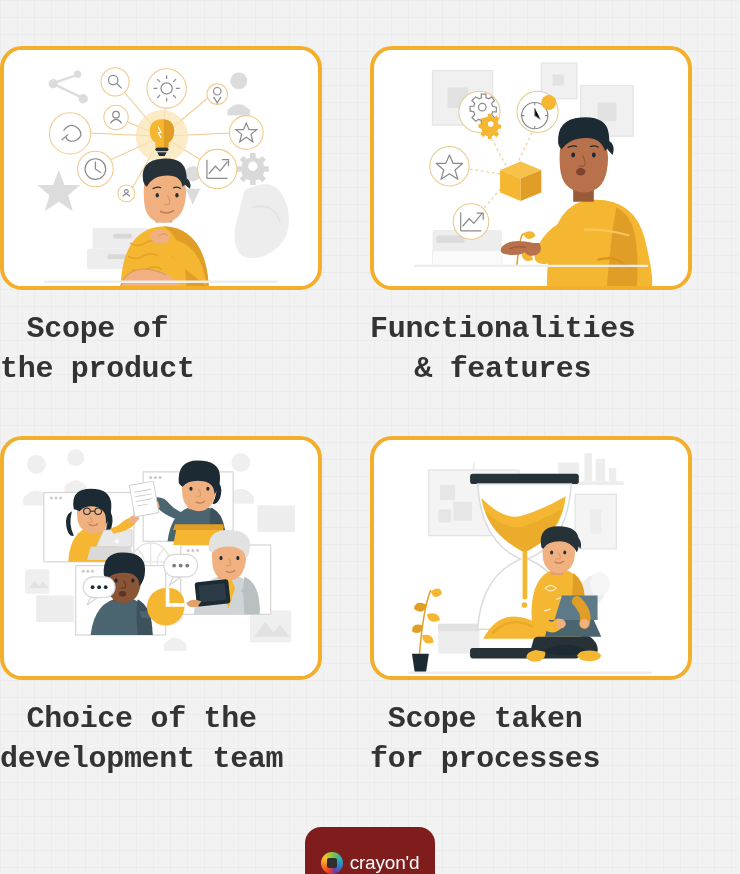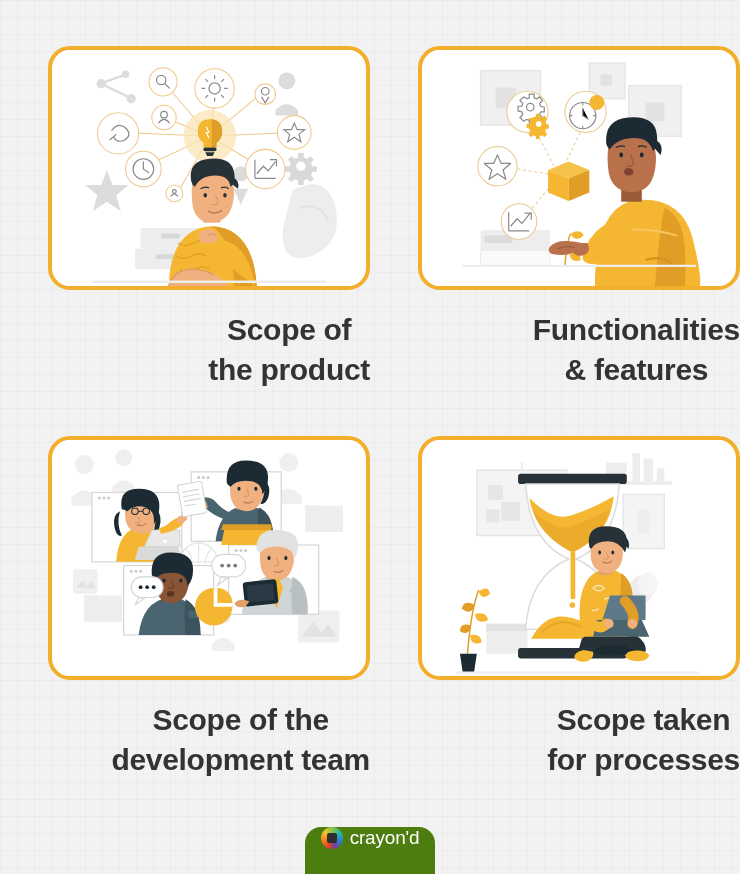--- a/index.html
+++ b/index.html
@@ -10,38 +10,38 @@
       linear-gradient(to right, rgba(0,0,0,0.022) 1px, transparent 1px),
       linear-gradient(to bottom, rgba(0,0,0,0.022) 1px, transparent 1px);
     background-size:17px 17px;
     font-family:"Liberation Sans", sans-serif;
     position:relative;
   }
   .grid-wrap{
     position:absolute;left:0;top:0;width:740px;height:810px;
     display:grid;grid-template-columns:370px 370px;grid-template-rows:390px 390px;
   }
-  .cell{position:relative;display:flex;flex-direction:column;align-items:flex-end;}
+  .cell{position:relative;display:flex;flex-direction:column;align-items:flex-start;font-family:Liberation Mono, monospace;}
   .card{
     width:322px;height:252px;margin-top:46px;
     border:4px solid #F3AF2B;border-radius:22px;
     background:#ffffff;overflow:hidden;position:relative;
     box-sizing:border-box;
   }
   .card svg{display:block;width:100%;height:100%;}
   .caption{
     margin-top:20px;text-align:center;color:#333333;
     font-size:30px;font-weight:bold;line-height:1.33;letter-spacing:-0.3px;
     white-space:pre-line;
   }
   
   .logo-tab{
     position:absolute;left:305px;top:827px;width:130px;height:47px;
-    background:#4d7c0f;border-radius:16px 16px 0 0;
-    display:flex;align-items:flex-start;justify-content:center;gap:7px;
+    background:#7f1d1d;border-radius:16px 16px 0 0;
+    display:flex;align-items:flex-end;justify-content:center;gap:7px;
   }
   .logo-mark{width:22px;height:22px;border-radius:50%;position:relative;flex:none;
     background:conic-gradient(from 200deg,#E8402A 0deg,#F07A22 50deg,#F5C230 105deg,#8CC63F 160deg,#2FB5A8 215deg,#2D7FD3 270deg,#6B3FA0 320deg,#E8402A 360deg);}
   .logo-mark:after{content:"";position:absolute;left:6px;top:6px;width:10px;height:10px;
     background:#2E2E2E;border-radius:2px;}
   .logo-text{color:#ffffff;font-size:19px;letter-spacing:-0.2px;font-family:"Liberation Sans",sans-serif;}
 </style>
 </head>
 <body>
 
@@ -430,21 +430,21 @@
           <path d="M230 148 l6 0 4 10 -7 22 -7 -22 z" fill="#F5B731"></path>
 
           <path d="M196 186 q4 -24 22 -28 l8 28 z" fill="#cfd4d6"></path>
           <rect x="198" y="150" width="36" height="26" rx="3" fill="#1B2A33" transform="rotate(-6 216 163)"></rect>
           <rect x="202" y="154" width="28" height="18" rx="2" fill="#2B3A44" transform="rotate(-6 216 163)"></rect>
           <path d="M200 178 q-10 2 -12 -4 q6 -6 16 -2 z" fill="#E2A06B"></path>
           <path d="M250 156 q18 4 16 30 q-4 -20 -20 -24 z" fill="#b9c0c2"></path>
         </g>
       </svg>
     </div>
-    <div class="caption">Scope of the
+    <div class="caption">Choice of the
 development team</div>
   </div>
 
   <div class="cell">
     <div class="card">
       <svg viewBox="0 0 322 252">
         <rect x="0" y="0" width="322" height="252" fill="#ffffff"></rect>
 
         <g fill="#f4f4f4" stroke="#e4e4e4" stroke-width="1.4">
           <rect x="52" y="32" width="96" height="70"></rect>

